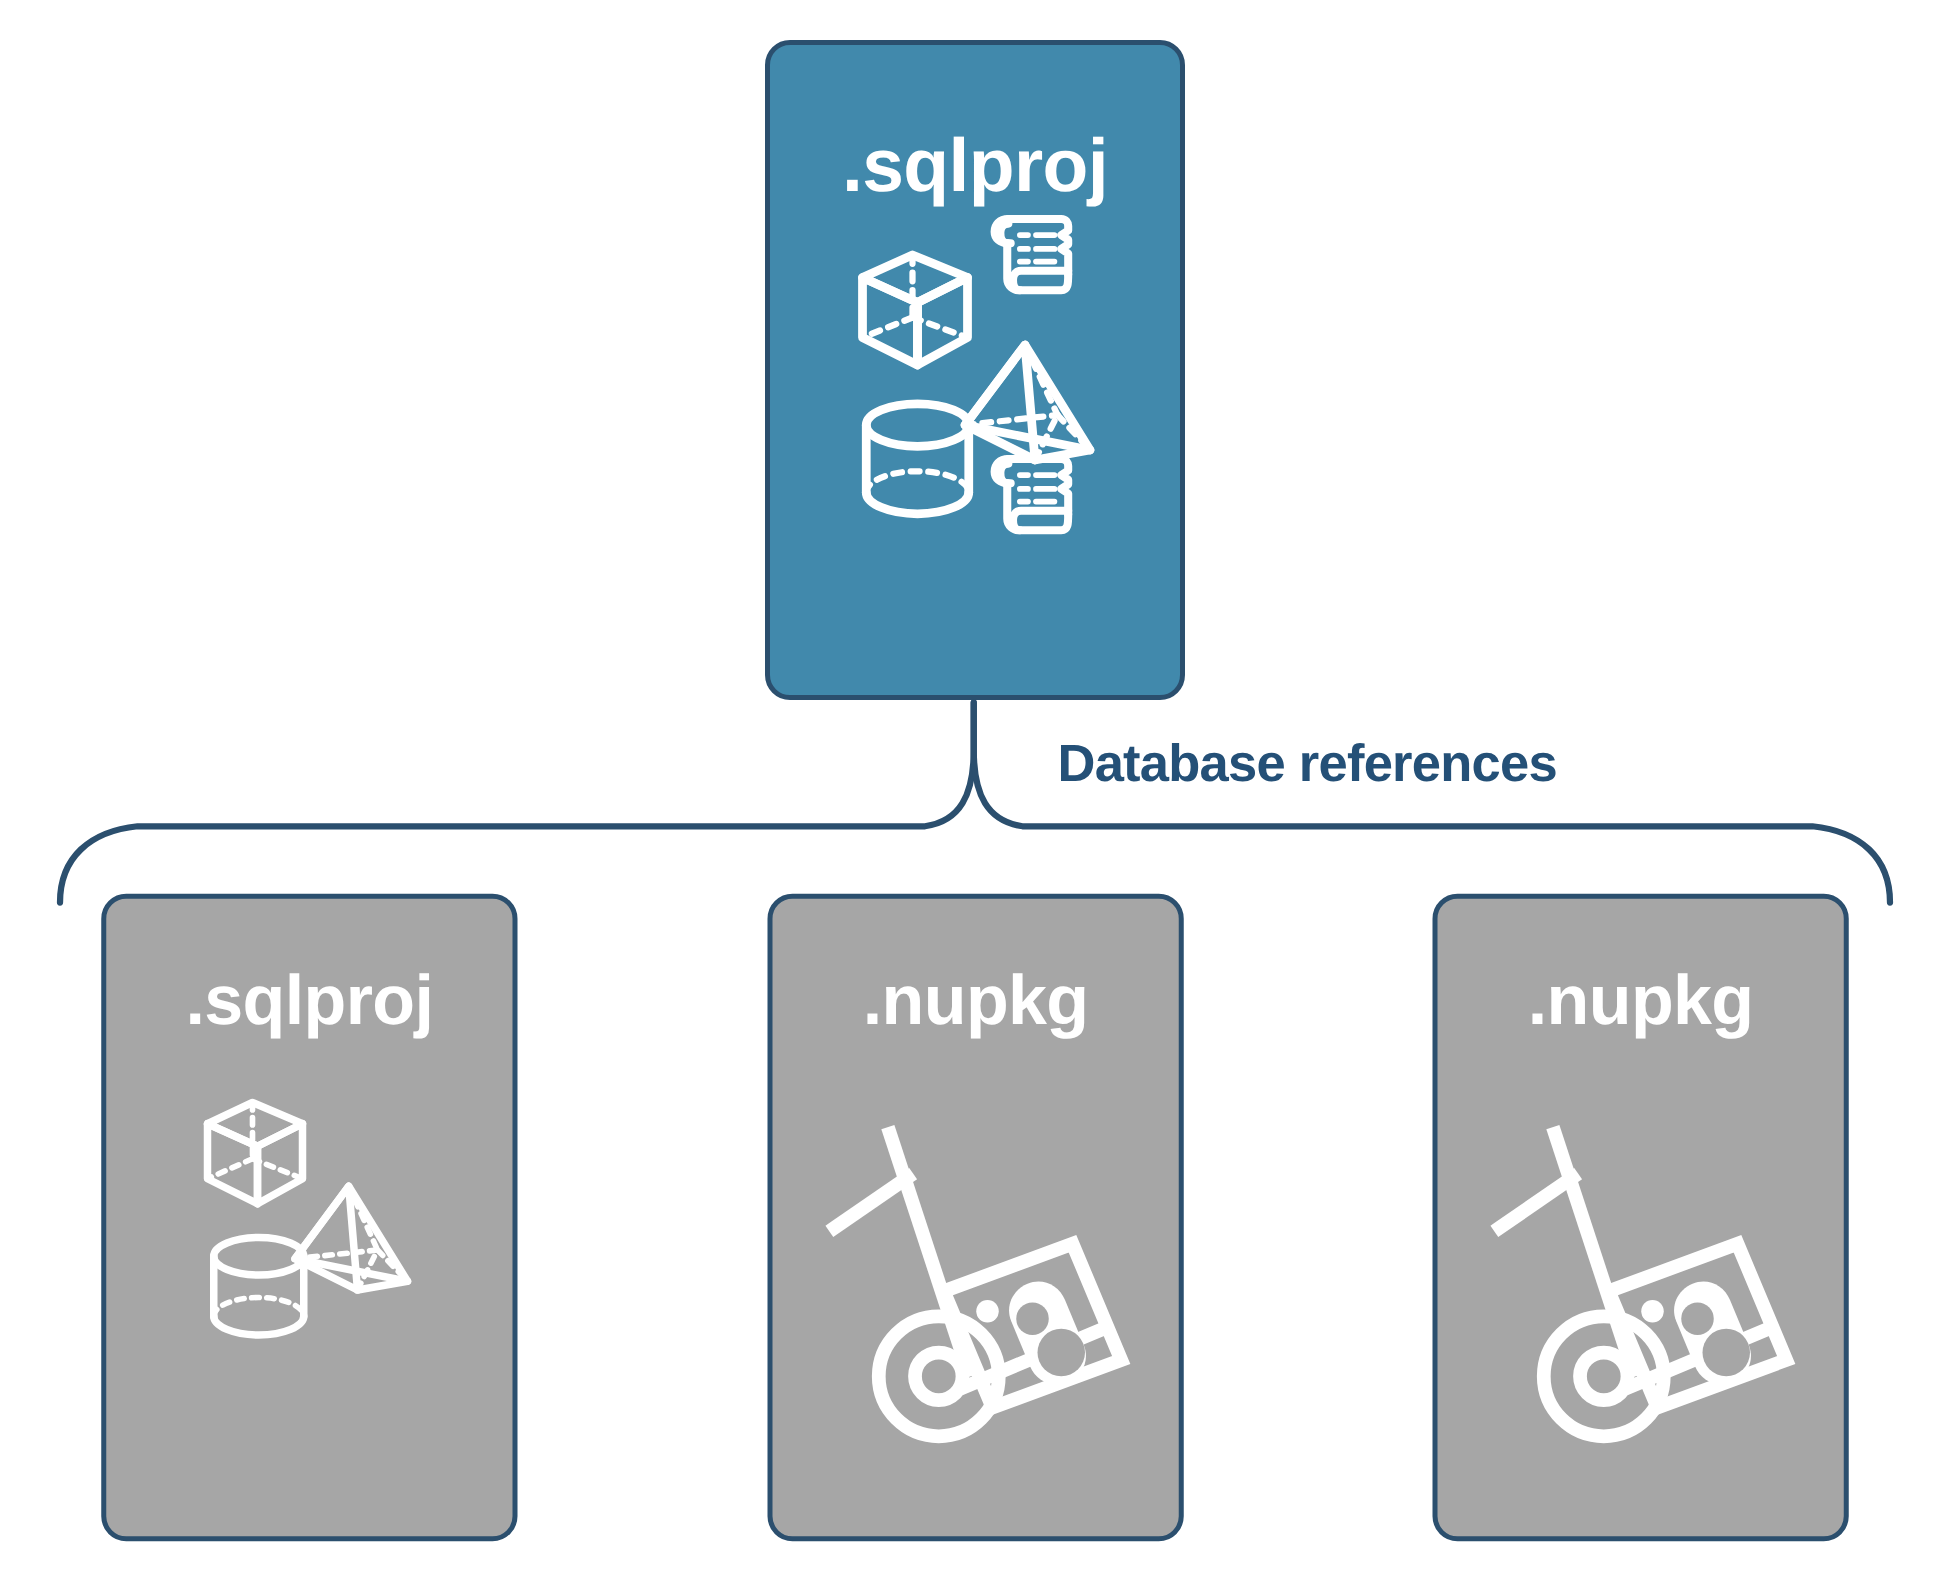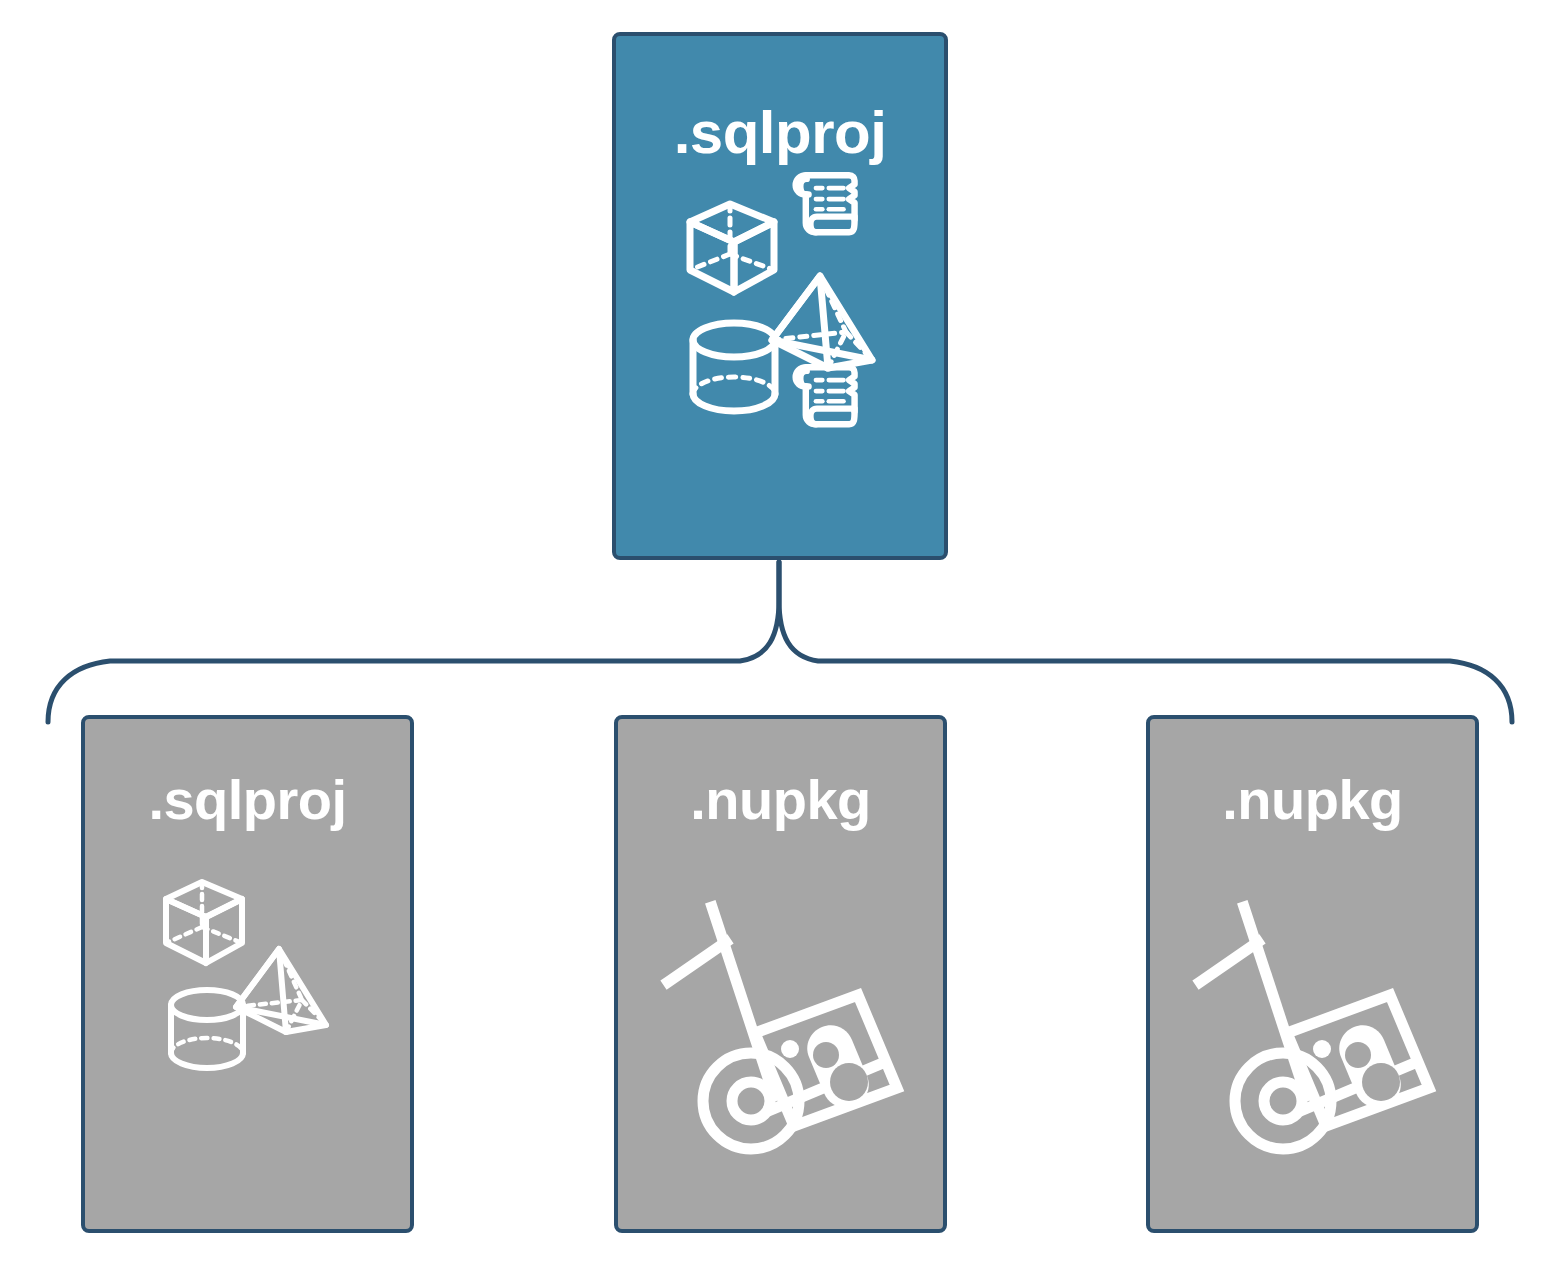--- a/index.html
+++ b/index.html
@@ -16,21 +16,21 @@
     height: 1274px;
     background: #ffffff;
     overflow: hidden;
   }
 
   
   .card {
     position: absolute;
     box-sizing: border-box;
     border: 4px solid #2b4f6e;
-    border-radius: 8px;
+    border-radius: 20px;
     display: block;
   }
   .card.blue  { background: #4189ac; }
   .card.gray  { background: #a6a6a6; }
 
   .card-title {
     position: absolute;
     left: 0;
     right: 0;
     text-align: center;
@@ -152,20 +152,21 @@
              C779 636 768 657 740 661
              L110 661
              C72 665 48 686 48 722" fill="none" stroke="#2b4f6e" stroke-width="5" stroke-linecap="round"></path>
     <path d="M779 562
              L779 600
              C779 636 790 657 818 661
              L1450 661
              C1488 665 1512 686 1512 722" fill="none" stroke="#2b4f6e" stroke-width="5" stroke-linecap="round"></path>
   </svg>
 
+  <div id="bracket-label" style="left:846px; top:587px;">Database references</div>
 
   <div class="card gray" style="left:81px; top:715px; width:333px; height:518px;">
 
     <div class="card-title" style="top:48px; font-size:56px;">.sqlproj</div>
 
     <div class="card-art" style="top:150px;">
       <svg width="200" height="220" viewBox="0 0 200 220" fill="none" stroke="#ffffff" stroke-width="6" stroke-linecap="round" stroke-linejoin="round">
 
         <g transform="translate(14,8)">
           <path d="M4 22 L40 5 L80 22 L44 40 Z"></path>

